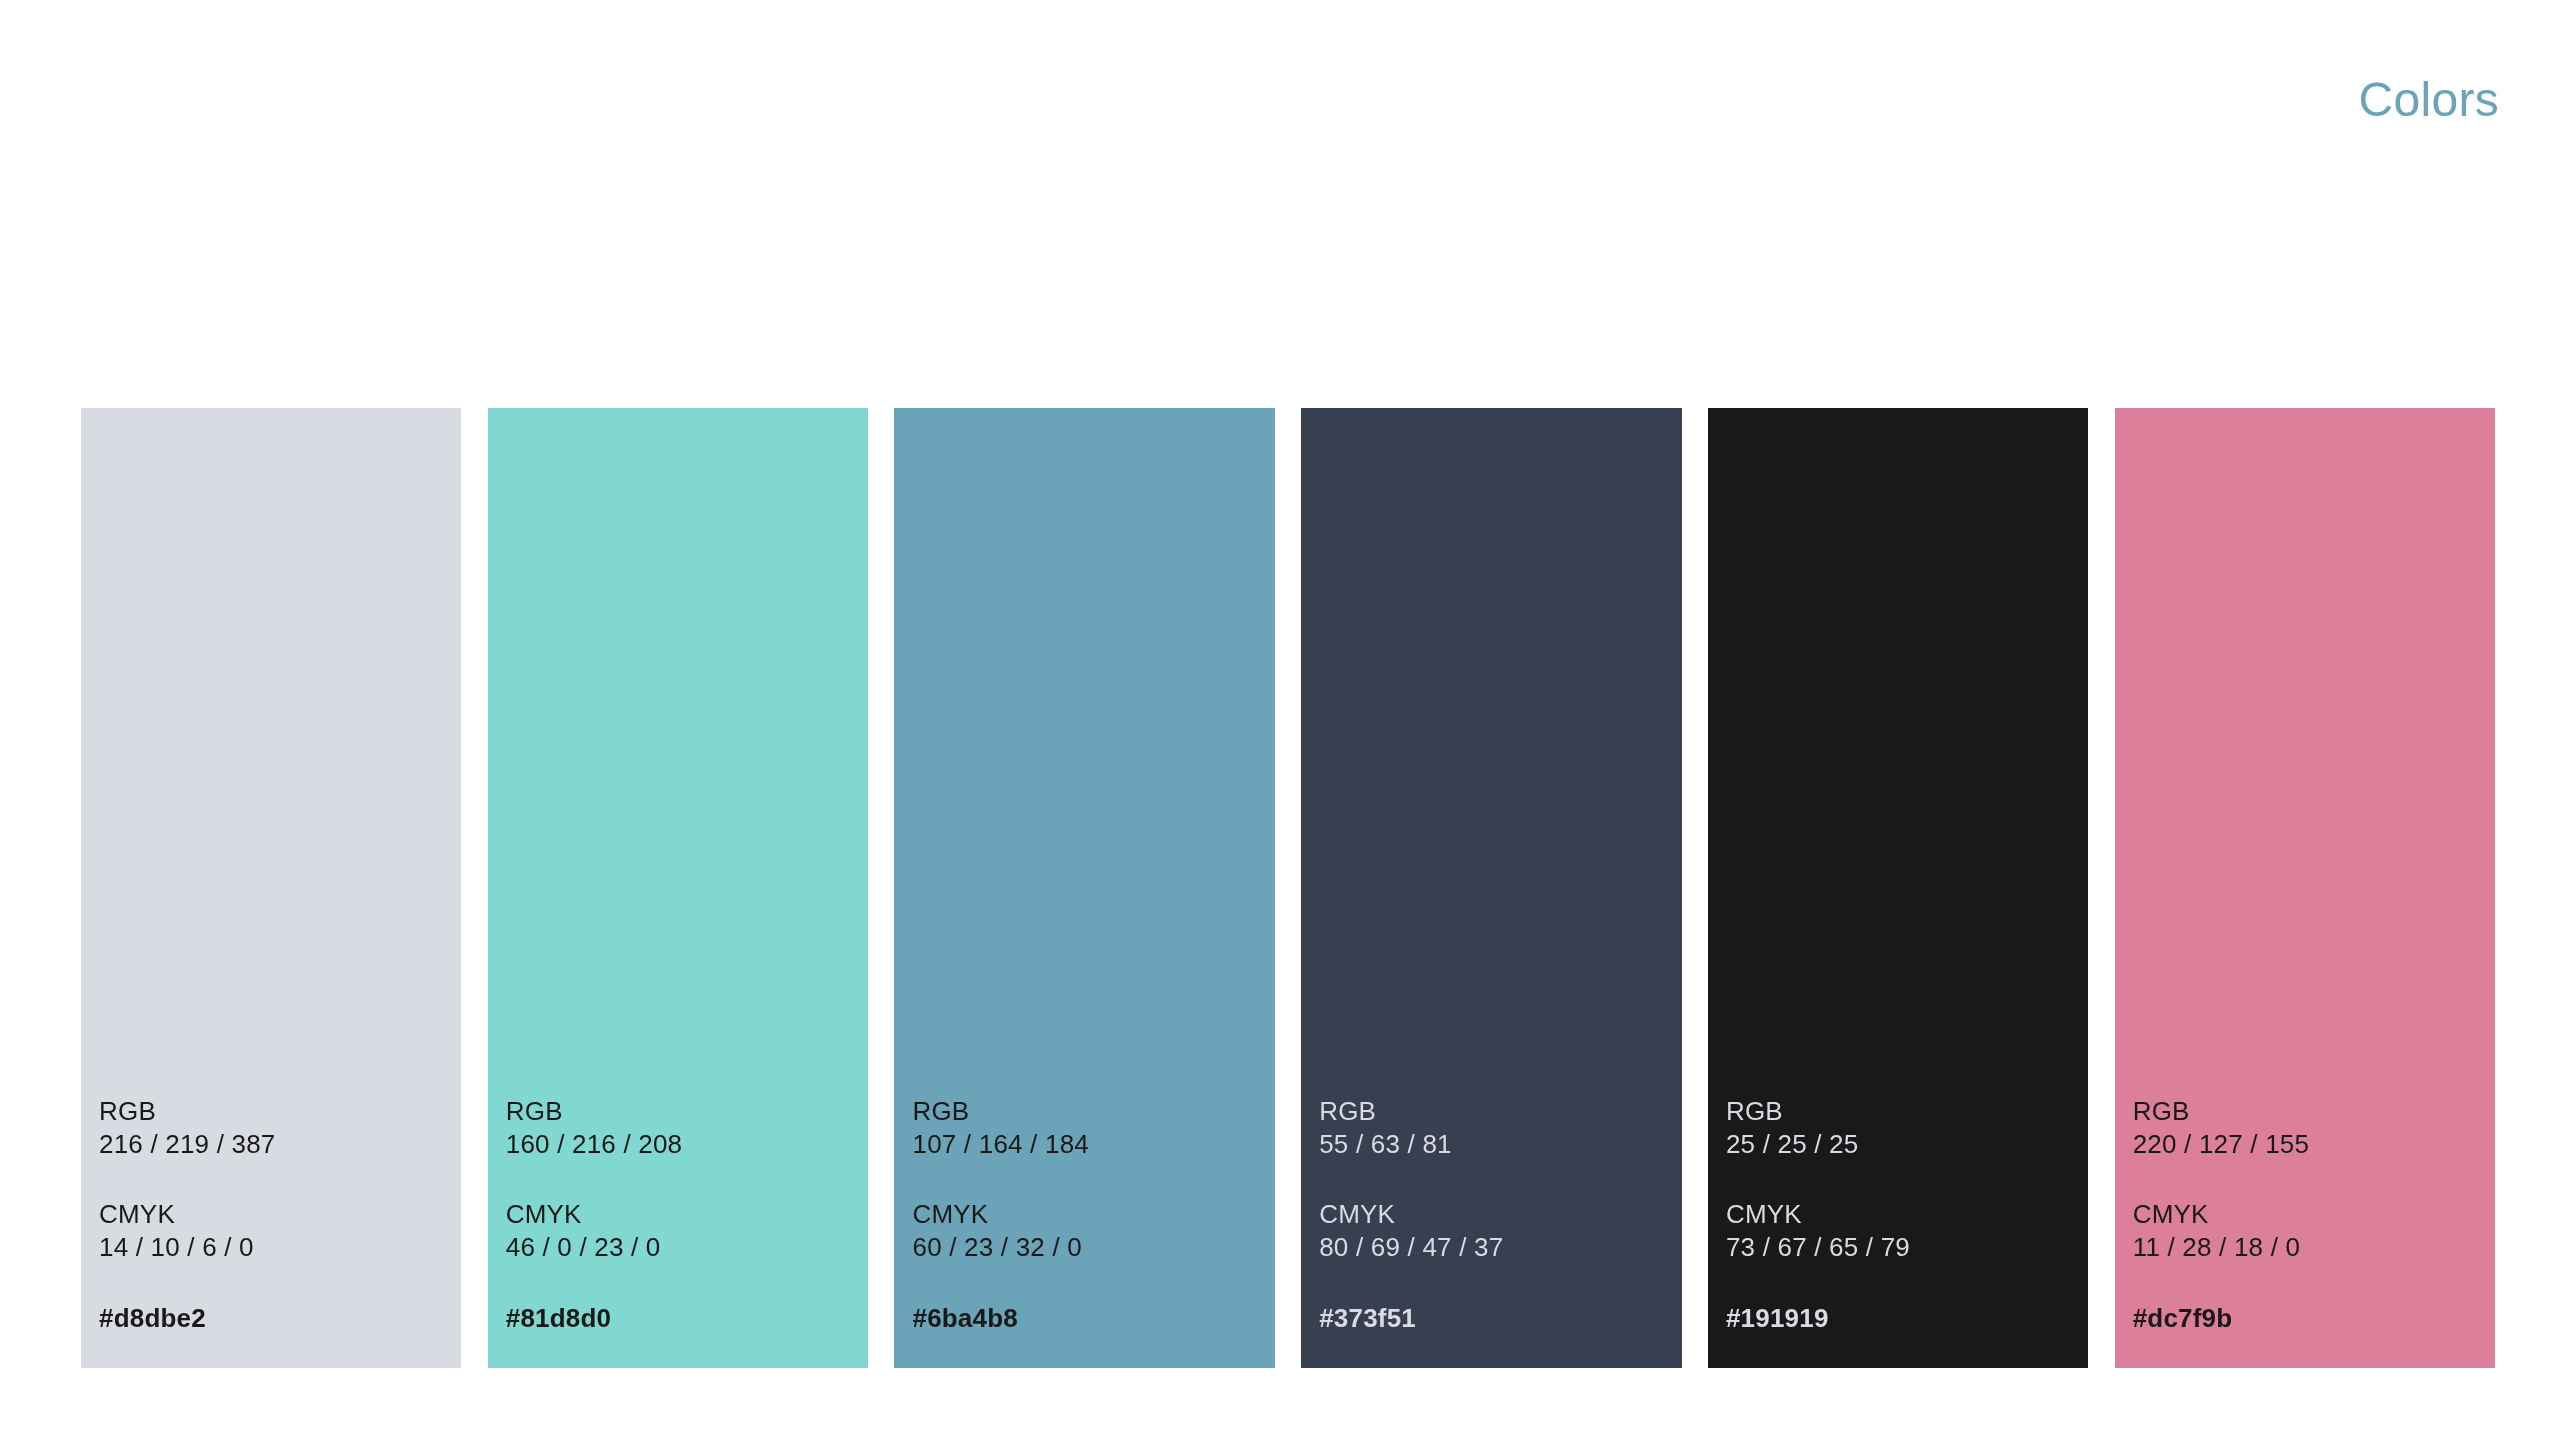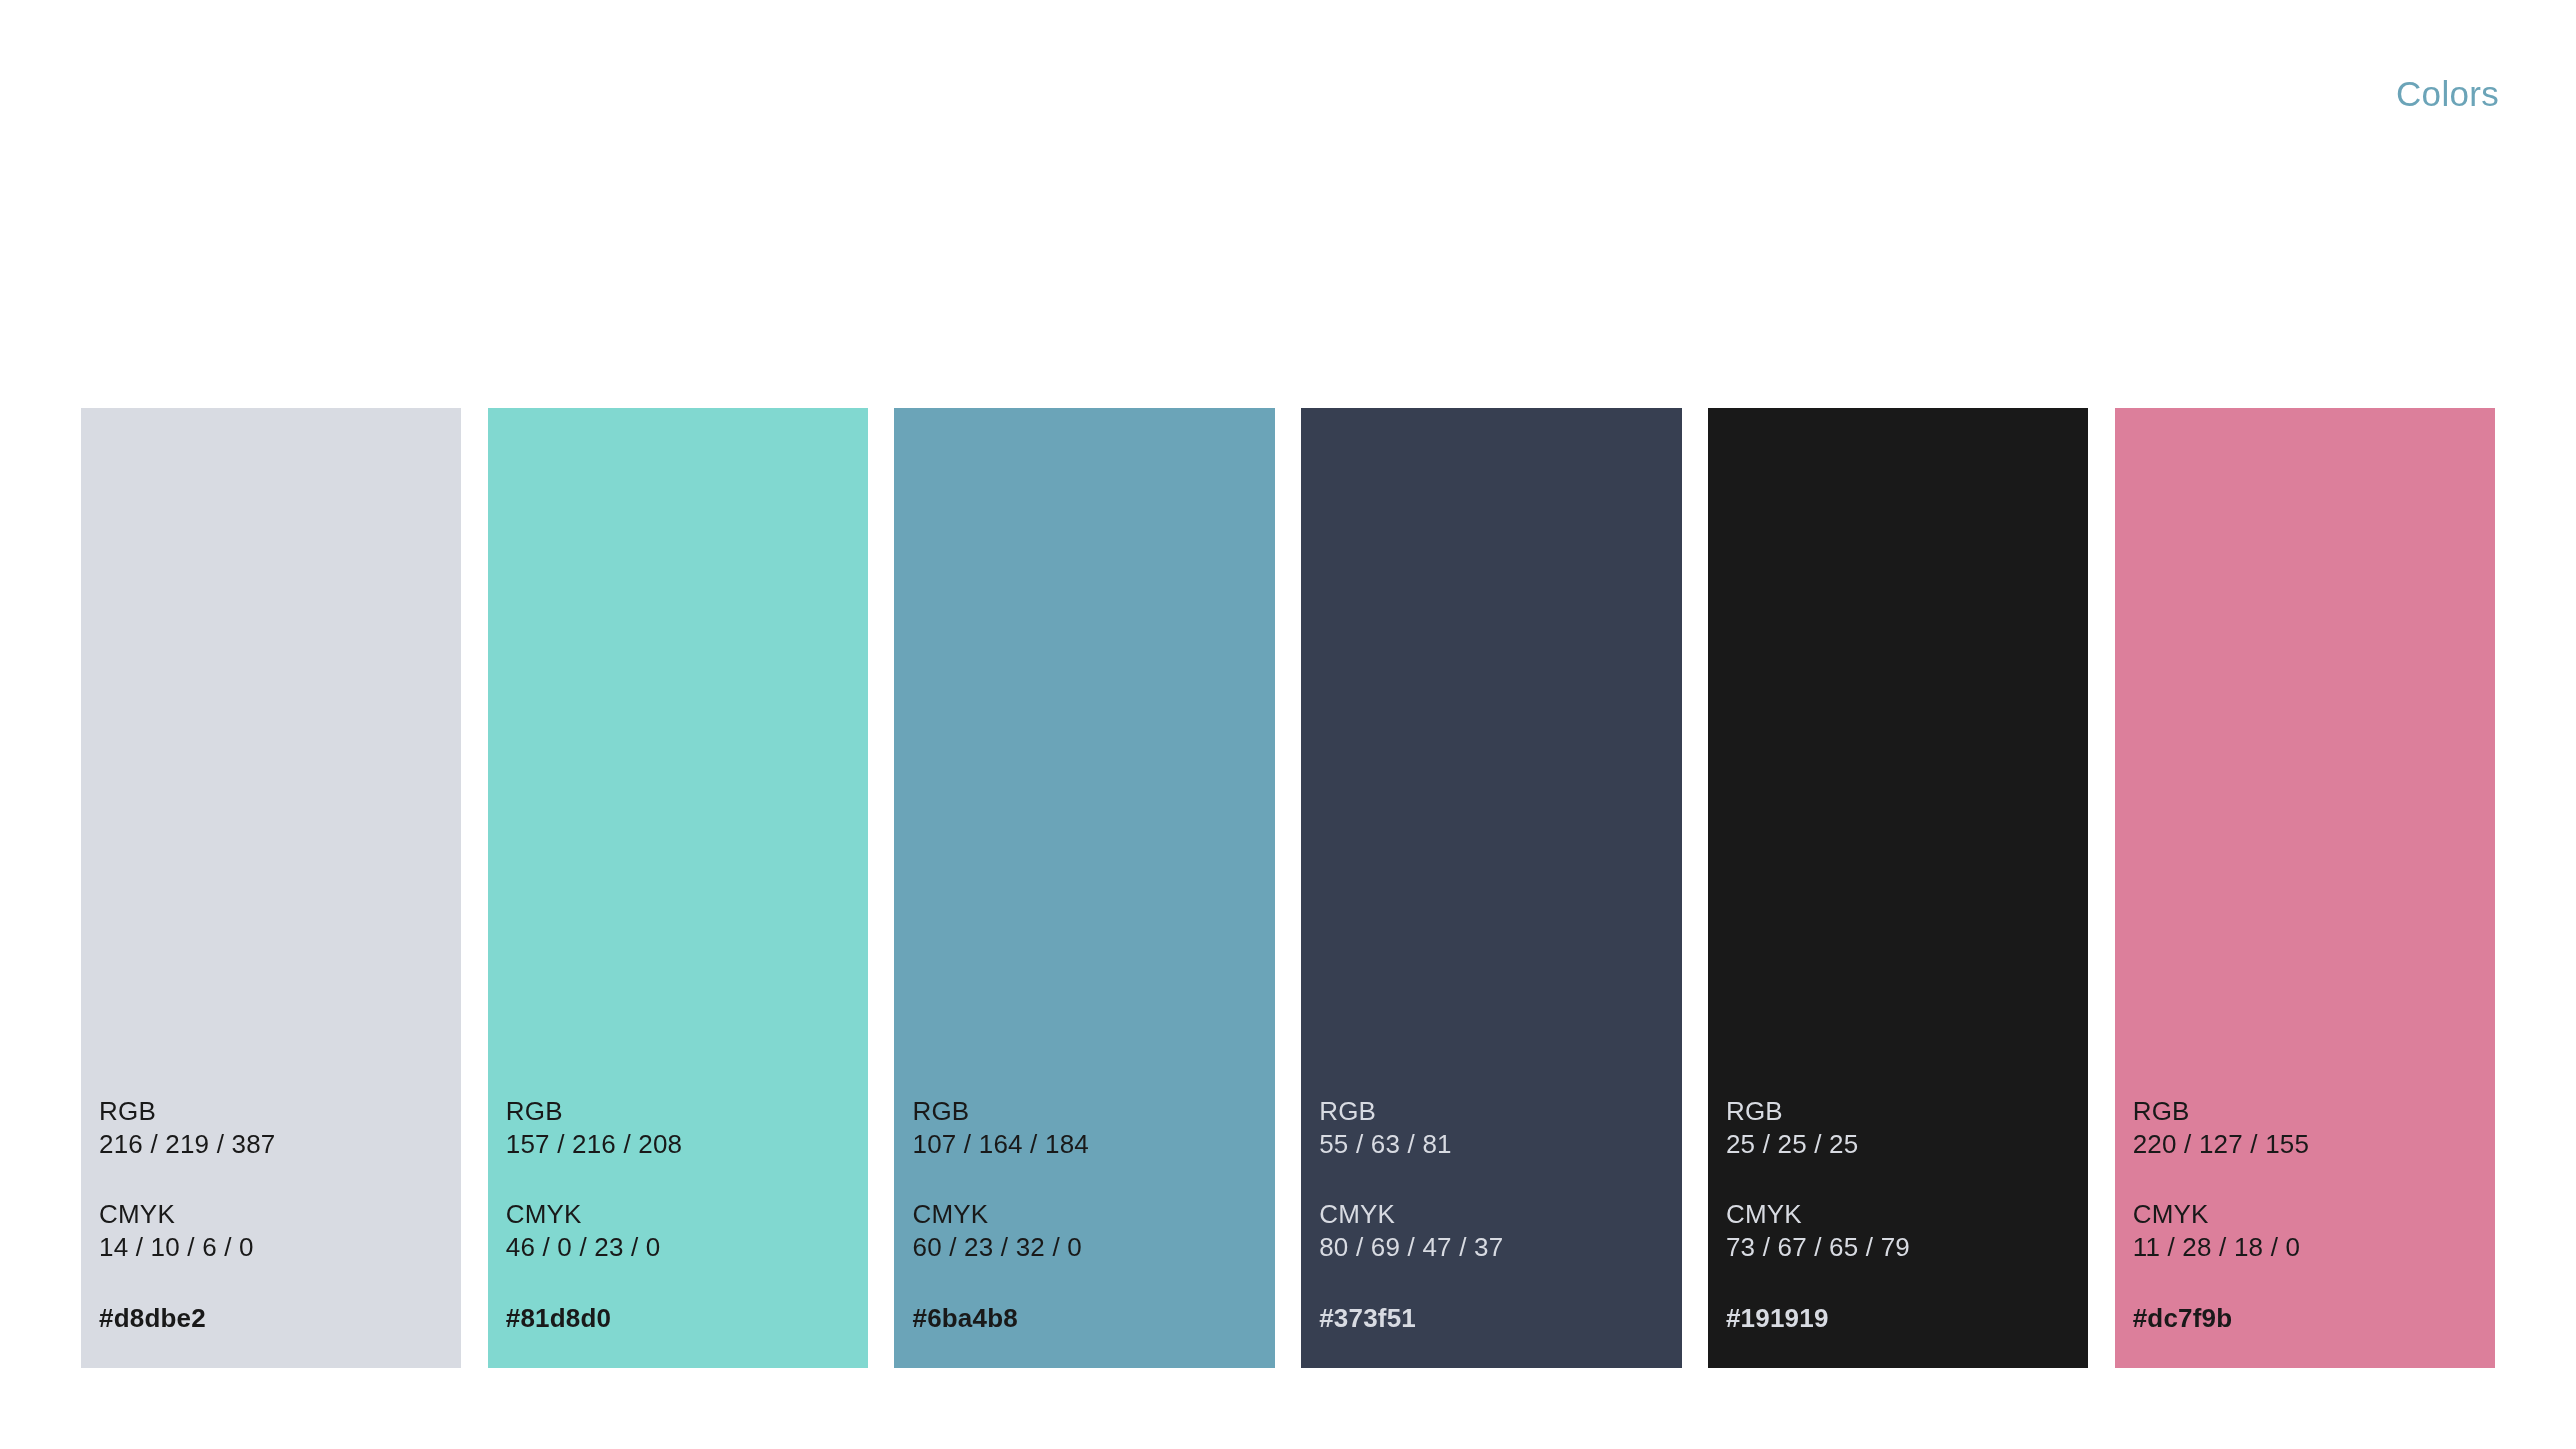--- a/index.html
+++ b/index.html
@@ -20,21 +20,21 @@
     position: absolute;
     inset: 0;
     background: #ffffff;
   }
 
   
   .page-title {
     position: absolute;
     top: 76px;
     right: 77px;
-    font-size: 35px;
+    font-size: 48px;
     font-weight: 400;
     letter-spacing: 0.3px;
     line-height: 1;
     white-space: nowrap;
     color: #6ba4b8;
     margin-left: 44px;
   }
 
   
   .palette {
@@ -115,21 +115,21 @@
         <div class="info-group">
           <div class="info-hex">#d8dbe2</div>
         </div>
       </div>
     </div>
 
     <div class="swatch" style="background-color: rgb(129, 216, 208); color: rgb(25, 25, 25);">
       <div class="swatch-info">
         <div class="info-group">
           <div class="info-label">RGB</div>
-          <div class="info-value">157 / 216 / 208</div>
+          <div class="info-value">160 / 216 / 208</div>
         </div>
         <div class="info-group">
           <div class="info-label">CMYK</div>
           <div class="info-value">46 / 0 / 23 / 0</div>
         </div>
         <div class="info-group">
           <div class="info-hex">#81d8d0</div>
         </div>
       </div>
     </div>

